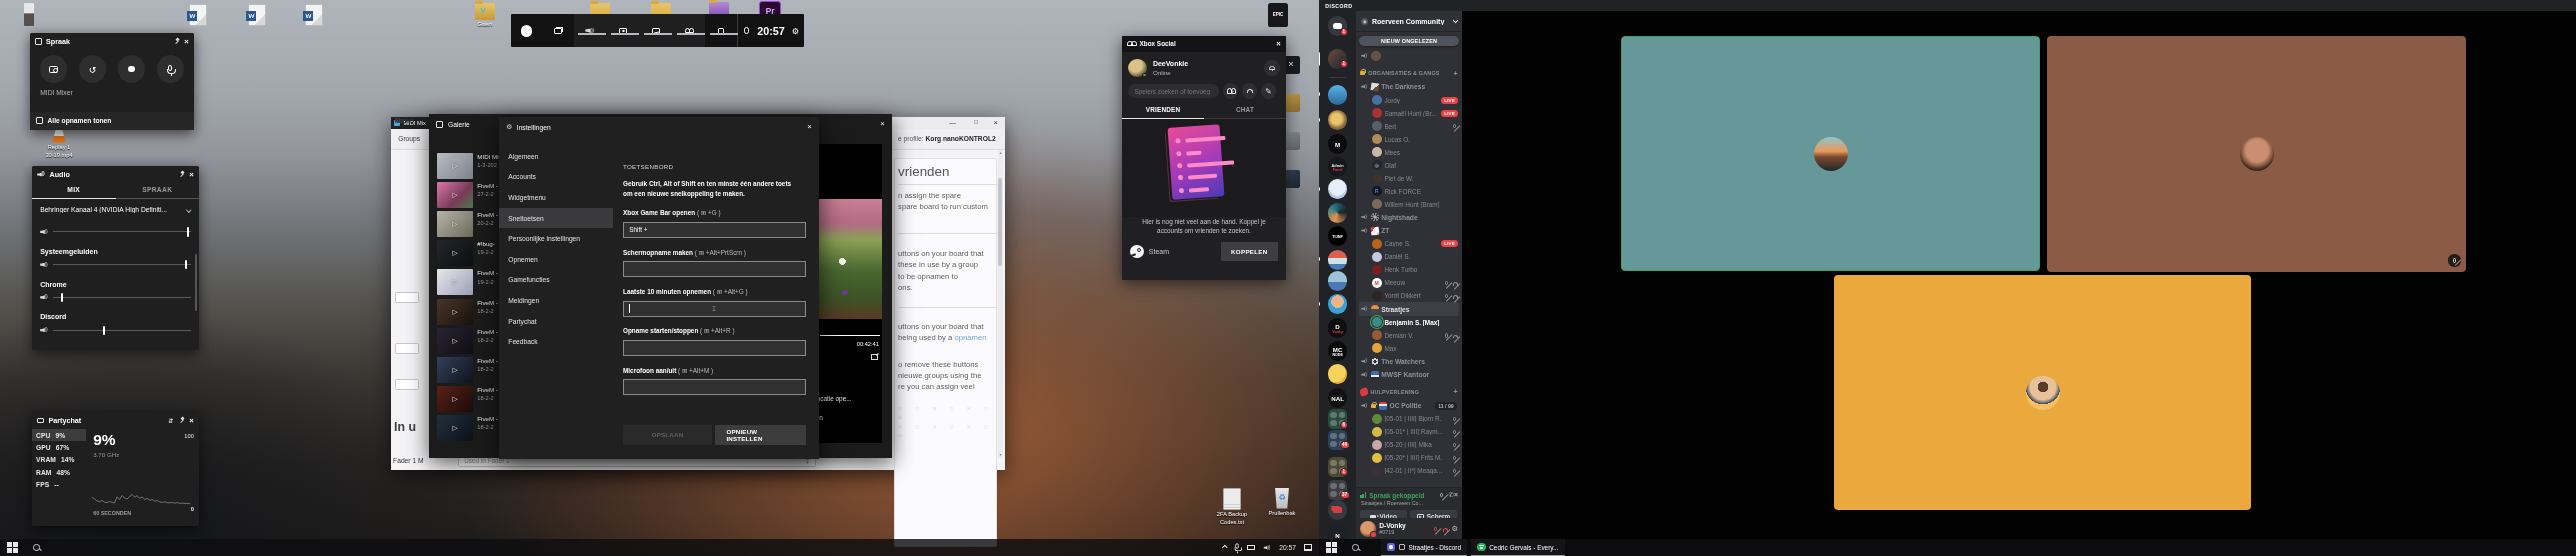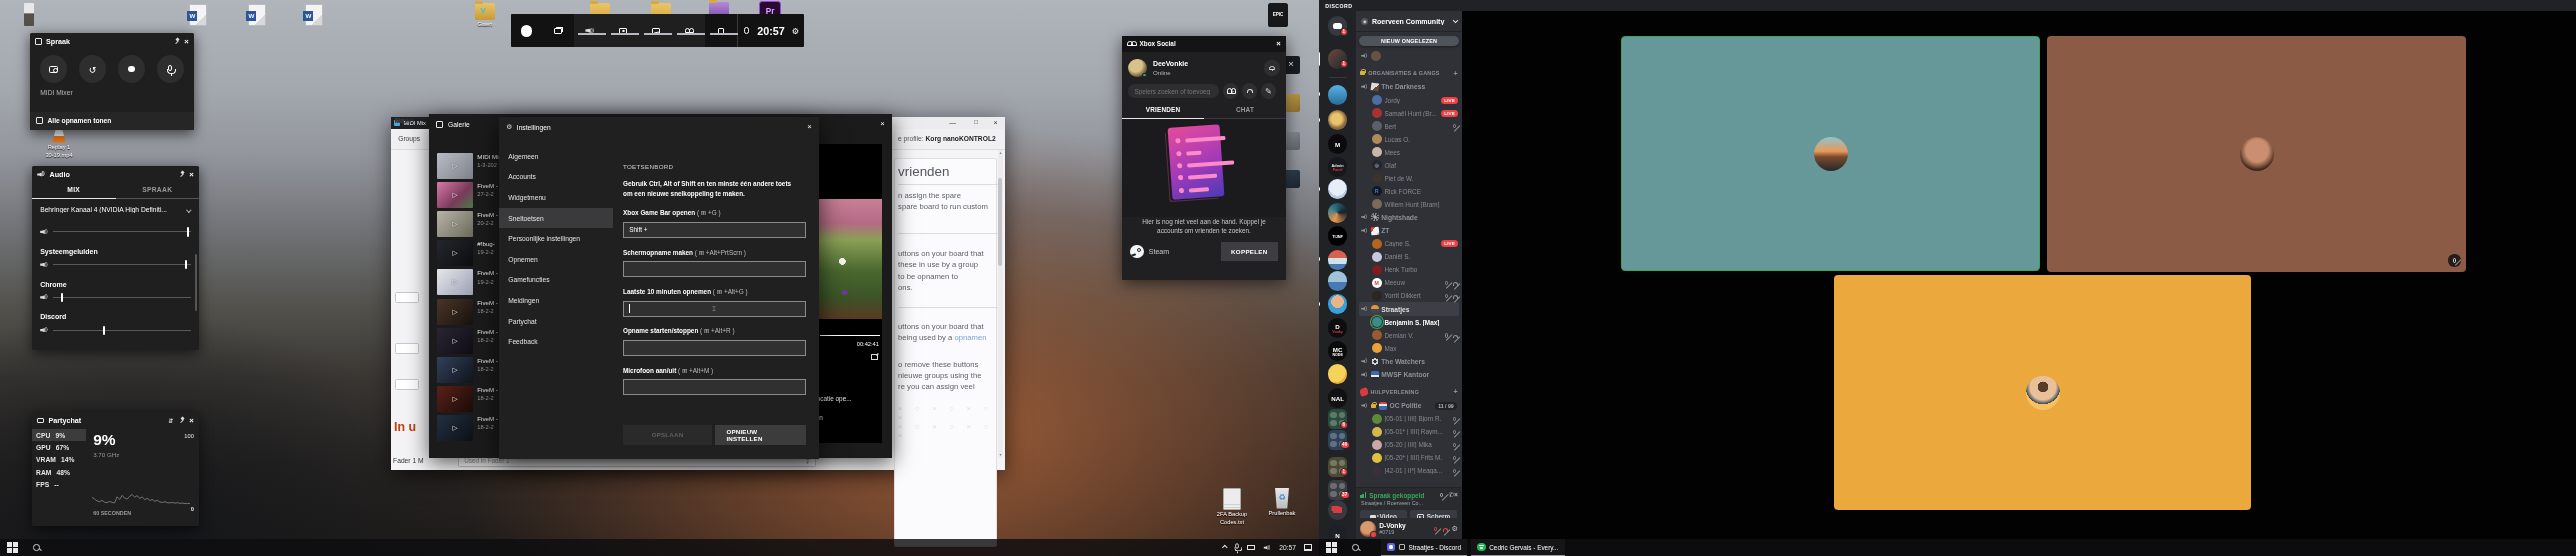--- a/index.html
+++ b/index.html
@@ -255,21 +255,21 @@
 
       <div class="frag big" style="left:4.1px;font-size:6.7px;"><span>Ava</span></div>
           <div class="frag" style="left:4.1px;font-size:6.7px;"><span>M</span></div>
           <div class="frag" style="left:4.1px;font-size:6.7px;"><span>Marke</span></div>
           <div class="frag" style="left:4.1px;font-size:6.7px;"><span>Ma</span></div>
           <div class="frag" style="left:4.1px;font-size:6.7px;"><span>Fa</span></div>
         </div>
       <div class="stub" style="left:4.1px;top:175px;"></div>
       <div class="stub" style="left:4.1px;top:226px;"></div>
       <div class="stub" style="left:4.1px;top:262px;"></div>
-      <div class="frag big" style="left:3.1px;top:303px;font-size:12.4px;font-weight:bold;color:#c2410c;">In u</div>
+      <div class="frag big" style="left:3.1px;top:303px;font-size:12.4px;font-weight:bold;color:#404040;">In u</div>
       <div class="frag" style="left:2.1px;top:340px;font-size:6.7px;color:#333;">Fader 1 M</div>
       <div class="abs" style="left:67px;top:337px;width:358px;height:13px;background:#fff;border:0.5px solid #c8c8cc;border-radius:1.5px;display:flex;align-items:center;padding:0 5.2px;">
         <span style="color:#9a9aa0;font-size:6.4px;">Used in Fader 1</span>
         <span style="margin-left:auto;color:#9a9aa0;font-size:4.6px;line-height:.8;">▲<br>▼</span>
       </div>
 
       <div class="card" style="background:#fbfbfd;border:0.5px solid #e0e0e4;border-radius:2.1px;padding:5.2px 0 0 3.1px;">
         <div style="font-size:13.4px;color:#55585e;margin-bottom:5.2px;">vrienden</div>
         <div class="hrule"></div>
         <div class="mline">n assign the spare</div>

